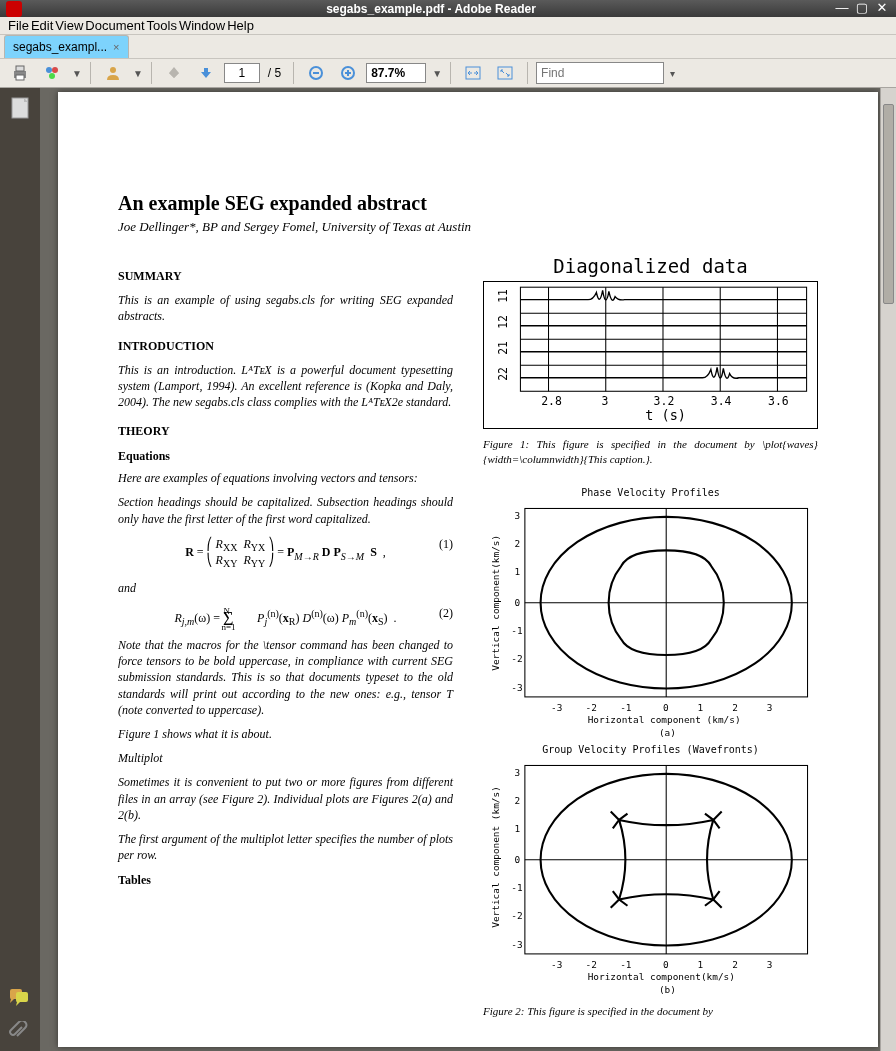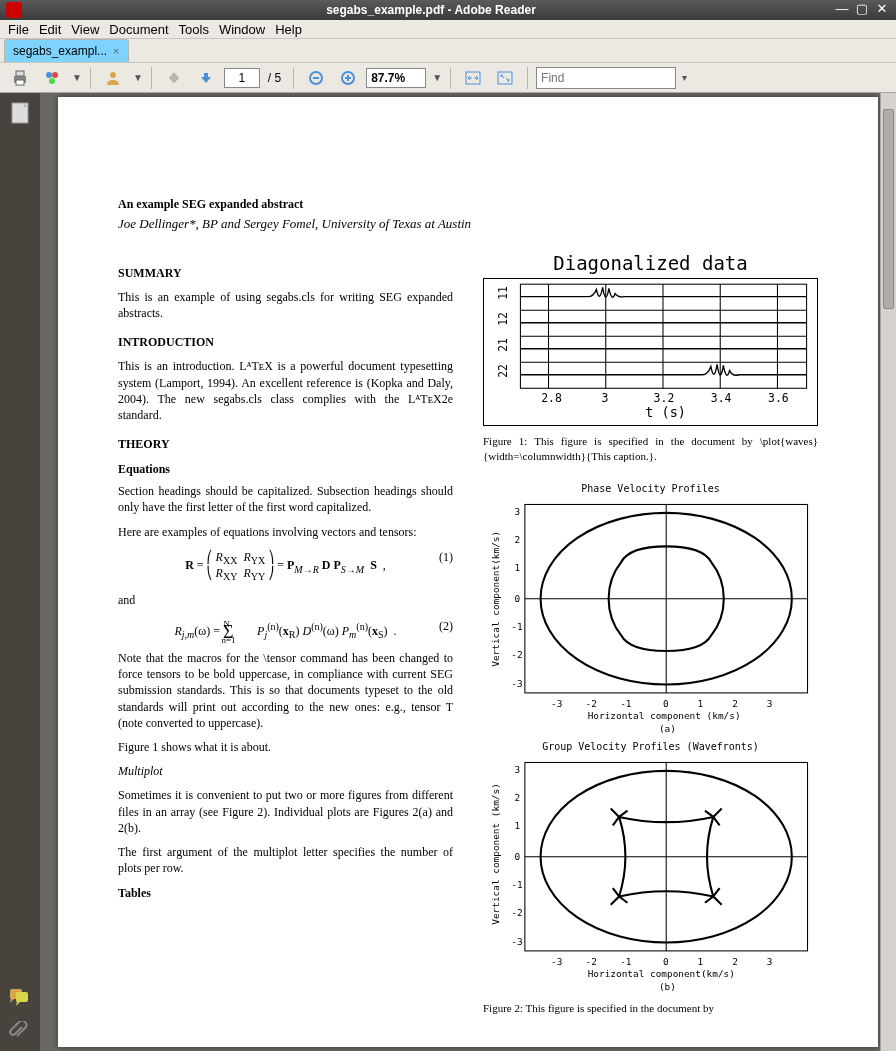--- a/index.html
+++ b/index.html
@@ -3,47 +3,47 @@
 <meta charset="utf-8">
 <style>
 * { box-sizing: border-box; margin: 0; padding: 0; }
 body { font-family: Arial, sans-serif; font-size: 13px; background: #000; width: 896px; height: 1051px; overflow: hidden; position: relative; }
 .window { width: 896px; height: 1051px; background: #ece9e3; display: flex; flex-direction: column; }
 .titlebar { background: linear-gradient(#5a5a5a,#3a3a3a); height: 24px; display: flex; align-items: center; color: #fff; font-size: 12px; padding: 0 6px; }
 .titlebar .app-icon { width: 16px; height: 16px; background:#c00; border-radius:3px; margin-right:6px;}
 .titlebar .title-text { flex:1; text-align:center; font-weight:bold; }
 .titlebar .wbtns { display:flex; gap:4px;}
 .titlebar .wbtn { width:16px; height:16px; color:#fff; text-align:center; line-height:14px; font-size:13px; cursor:pointer;}
-.menubar { background:#ece9e3; height:24px; display:flex; align-items:center; padding:0 8px; gap:10px; border-bottom:1px solid #c8c5bf; font-size:13px;}
+.menubar { background:#ece9e3; height:24px; display:flex; align-items:center; padding:0 8px; gap:2px; border-bottom:1px solid #c8c5bf; font-size:13px;}
 .menubar span { cursor:pointer; }
 .tabbar { background:#ece9e3; height:28px; display:flex; align-items:center; padding:0 4px; border-bottom:1px solid #c8c5bf;}
 .tab { background:#7dd3fc; border:1px solid #b8b5af; border-bottom:none; border-radius:3px 3px 0 0; padding:4px 8px; display:flex; align-items:center; gap:6px; font-size:12px;}
 .tab .x { color:#666; cursor:pointer; font-size:11px;}
 .toolbar { background:#ece9e3; height:36px; display:flex; align-items:center; padding:0 6px; gap:4px; border-bottom:1px solid #a8a5a0;}
 .tbtn { width:28px; height:28px; border:1px solid transparent; border-radius:3px; display:flex; align-items:center; justify-content:center; cursor:pointer;}
 .sep { width:1px; height:22px; background:#b8b5af; margin:0 4px;}
 .pginput { width:36px; height:20px; border:1px solid #888; text-align:center; font-size:12px;}
 .pgtotal { font-size:12px; margin:0 4px;}
 .zoominput { width:60px; height:20px; border:1px solid #888; text-align:left; padding:0 4px; font-size:12px;font-weight:bold;}
-.findbox { width:140px; height:22px; border:1px solid #888; padding:0 4px; font-size:12px; color:#15803d;}
+.findbox { width:128px; height:22px; border:1px solid #888; padding:0 4px; font-size:12px; color:#15803d;}
 .dd { font-size:10px; color:#555; margin-left:2px;}
 .content { flex:1; display:flex; background:#6a6862; position:relative;}
 .sidebar { width:40px; background:#48433c; display:flex; flex-direction:column; align-items:center; padding-top:8px; gap:8px;}
 .sidebtn { width:24px; height:24px; display:flex; align-items:center; justify-content:center; cursor:pointer;}
 .viewer { flex:1; background:#6a6862; overflow:auto; padding:4px; position:relative;}
 .scrollbar { position:absolute; right:0; top:0; bottom:0; width:16px; background:#d6d3ce; border-left:1px solid #a8a5a0;}
 .scrollthumb { position:absolute; left:2px; right:2px; top:16px; height:200px; background:#b0ada6; border:1px solid #888; border-radius:2px;}
 .page { background:#fff; width:820px; min-height:950px; margin:0 auto; box-shadow:0 0 6px rgba(0,0,0,0.5); padding:100px 60px 20px 60px; font-family:'Times New Roman',serif; color:#000; position:relative;}
-.page h1 { font-size:12px; font-weight:bold; margin-bottom:4px;}
+.page h1 { font-size:20px; font-weight:bold; margin-bottom:4px;}
 .page .authors { font-style:italic; font-size:13px; margin-bottom:20px;}
 .page .cols { display:flex; gap:30px;}
 .page .col { flex:1; font-size:12px; text-align:justify;}
 .page .col h2 { font-size:12px; font-weight:bold; margin:14px 0 8px 0;}
 .page .col h3 { font-size:12px; font-weight:bold; margin:10px 0 6px 0;}
-.page .col p { margin-bottom:8px; line-height:1.35;}
+.page .col p { margin-bottom:8px; line-height:1.35;font-style:italic;}
 .page .col .em { font-style:italic;}
 .eqn { text-align:center; margin:10px 0; font-size:12px; position:relative;}
 .eqn .num { position:absolute; right:0;}
 .figcap { font-size:11px; text-align:justify; margin-top:8px;}
 .chart { border:1px solid #000; width:100%; height:auto;}
 .bottomicons { position:absolute; left:8px; bottom:8px; display:flex; flex-direction:column; gap:10px;}
 .bottomicons .bic { width:22px; height:22px; cursor:pointer;}
 svg { display:block;}
 </style>
 </head>
@@ -180,22 +180,22 @@
         <div class="cols">
 
           <div class="col">
             <h2>SUMMARY</h2>
             <p>This is an example of using segabs.cls for writing SEG expanded abstracts.</p>
             <h2>INTRODUCTION</h2>
             <p>This is an introduction. LᴬTᴇX is a powerful document typesetting system (Lamport, 1994). An excellent reference is (Kopka and Daly, 2004). The new segabs.cls class complies with the LᴬTᴇX2e standard.</p>
             <h2>THEORY</h2>
             <p></p>
             <h3>Equations</h3>
+            <p>Here are examples of equations involving vectors and tensors:</p>
             <p>Section headings should be capitalized. Subsection headings should only have the first letter of the first word capitalized.</p>
-            <p>Here are examples of equations involving vectors and tensors:</p>
             <div class="eqn">
               <span style="font-weight:bold;">R</span> = <span style="display:inline-block;vertical-align:middle;">⎛ <i>R</i><sub>XX</sub>&nbsp;&nbsp;<i>R</i><sub>YX</sub> ⎞<br>⎝ <i>R</i><sub>XY</sub>&nbsp;&nbsp;<i>R</i><sub>YY</sub> ⎠</span> = <b>P</b><sub><i>M→R</i></sub> <b>D</b> <b>P</b><sub><i>S→M</i></sub>&nbsp;&nbsp;<b>S</b>&nbsp;&nbsp;,
               <span class="num">(1)</span>
             </div>
             <p>and</p>
             <div class="eqn">
               <i>R<sub>j,m</sub></i>(ω) = <span style="font-size:18px;position:relative;top:3px;">Σ</span><span style="font-size:9px;position:relative;top:8px;left:-12px;">n=1</span><span style="font-size:9px;position:relative;top:-8px;left:-24px;">N</span> <i>P<sub>j</sub></i><sup>(n)</sup>(<b>x</b><sub>R</sub>) <i>D</i><sup>(n)</sup>(ω) <i>P<sub>m</sub></i><sup>(n)</sup>(<b>x</b><sub>S</sub>)&nbsp;&nbsp;.
               <span class="num">(2)</span>
             </div>
             <p>Note that the macros for the \tensor command has been changed to force tensors to be bold uppercase, in compliance with current SEG submission standards. This is so that documents typeset to the old standards will print out according to the new ones: e.g., tensor T (note converted to uppercase).</p>

